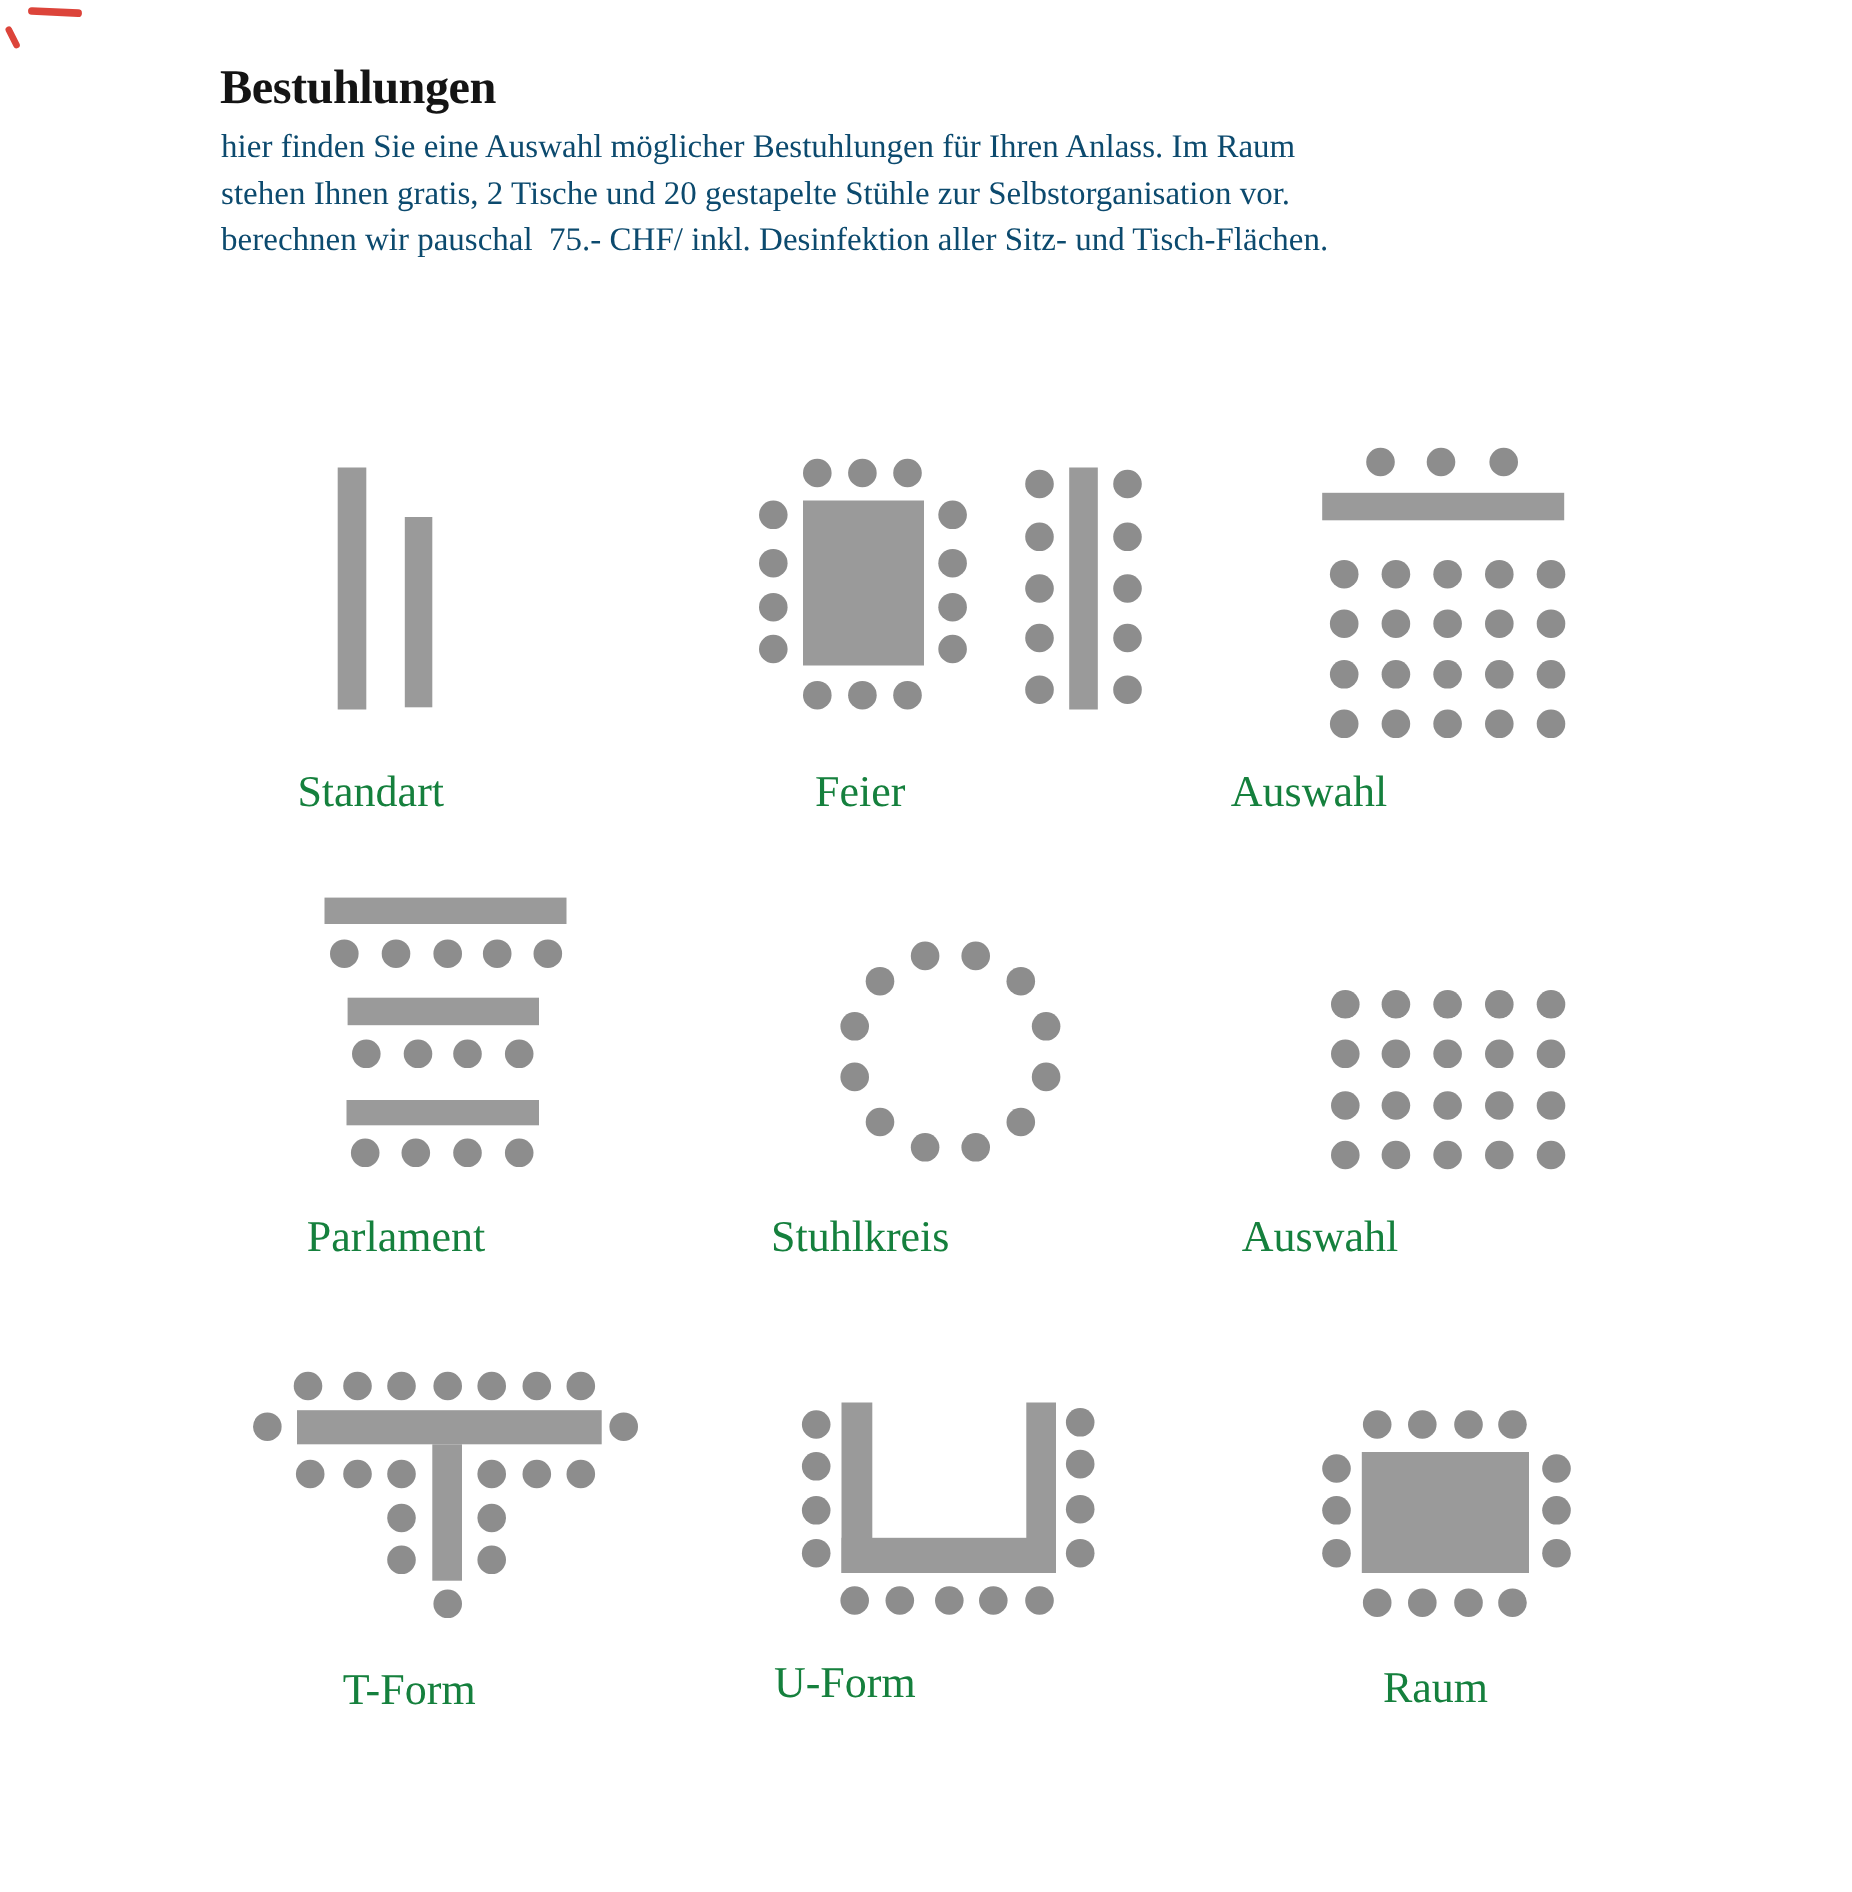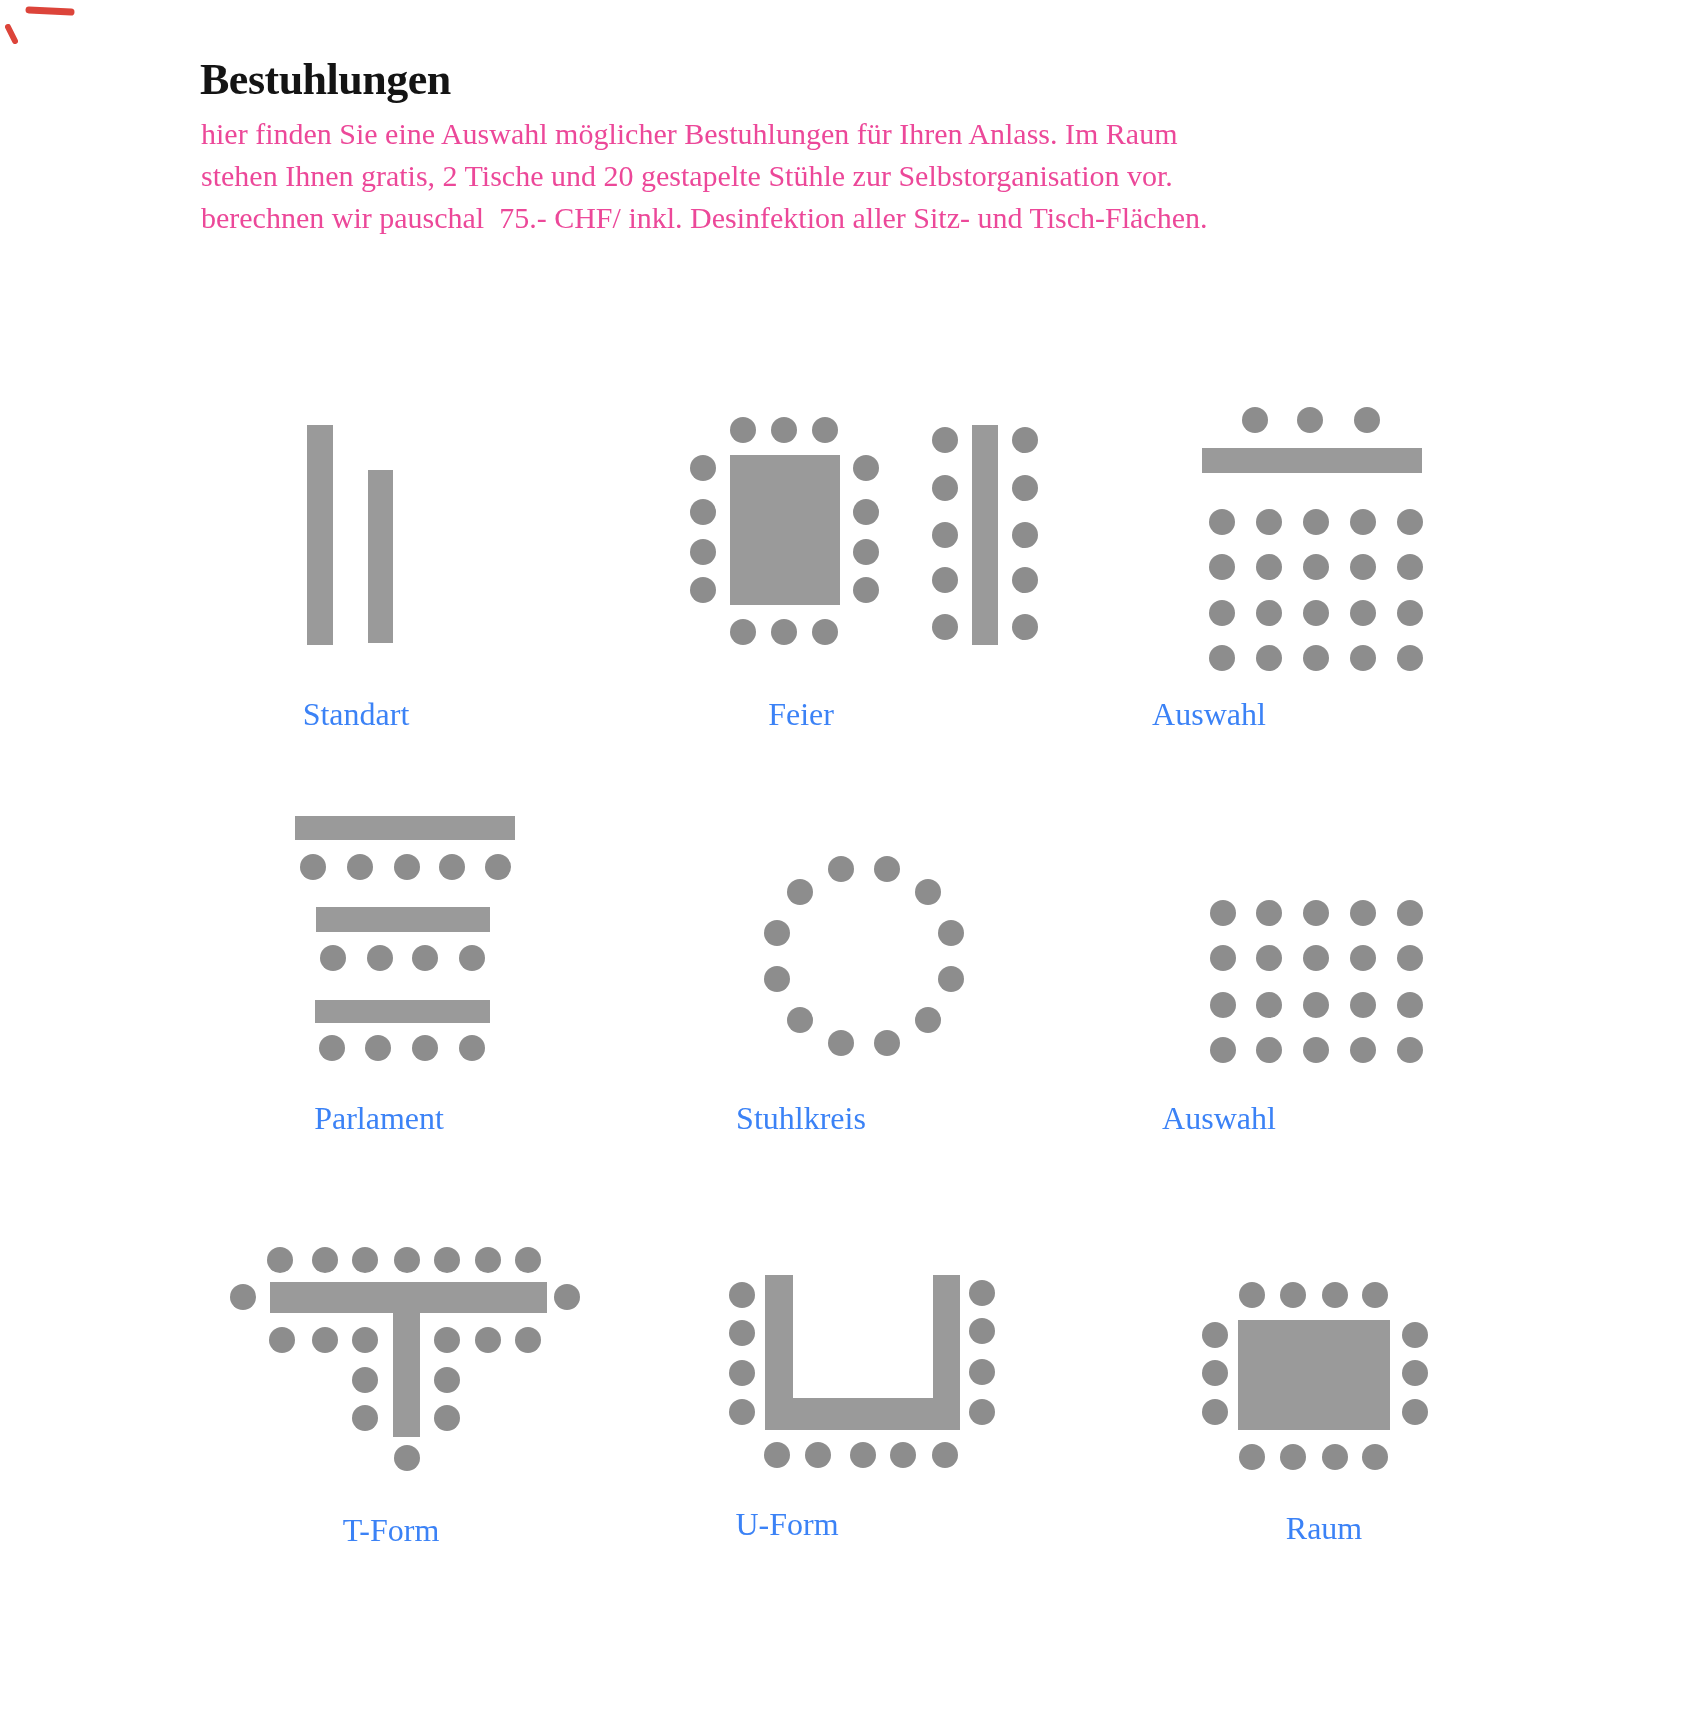--- a/index.html
+++ b/index.html
@@ -22,39 +22,38 @@
     font-size: 44px;
     font-weight: 700;
     letter-spacing: -0.5px;
     color: #141414;
     white-space: pre;
   }
   .intro {
     position: absolute;
     left: 201px;
     top: 113px;
-    color: #ec4899;
+    color: #0c4a6e;
     font-size: 30px;
     line-height: 42px;
   }
   .intro-line {
     white-space: pre;
   }
   #diagram-layer {
     position: absolute;
     left: 0;
     top: 0;
   }
   .diagram-label {
     position: absolute;
     transform: translateX(-50%);
-    font-size: 32px;
-    color: #3b82f6;
+    font-size: 40px;
+    color: #15803d;
     white-space: pre;
-    margin-left: 19px;
   }
 </style>
 </head>
 <body>
 
 <div class="page">
 
   <svg id="diagram-layer" width="1684" height="1720" viewBox="0 0 1684 1720">
       <g>
         <rect x="307" y="425" width="26" height="220" fill="#9a9a9a"></rect>

